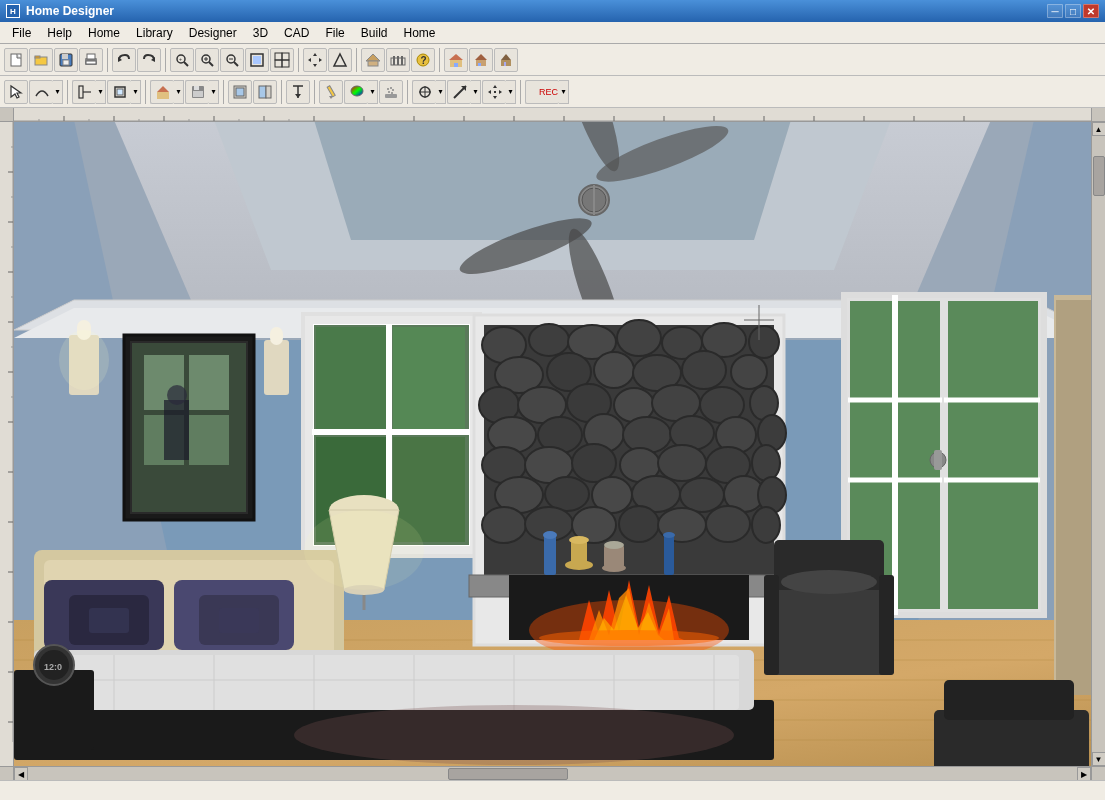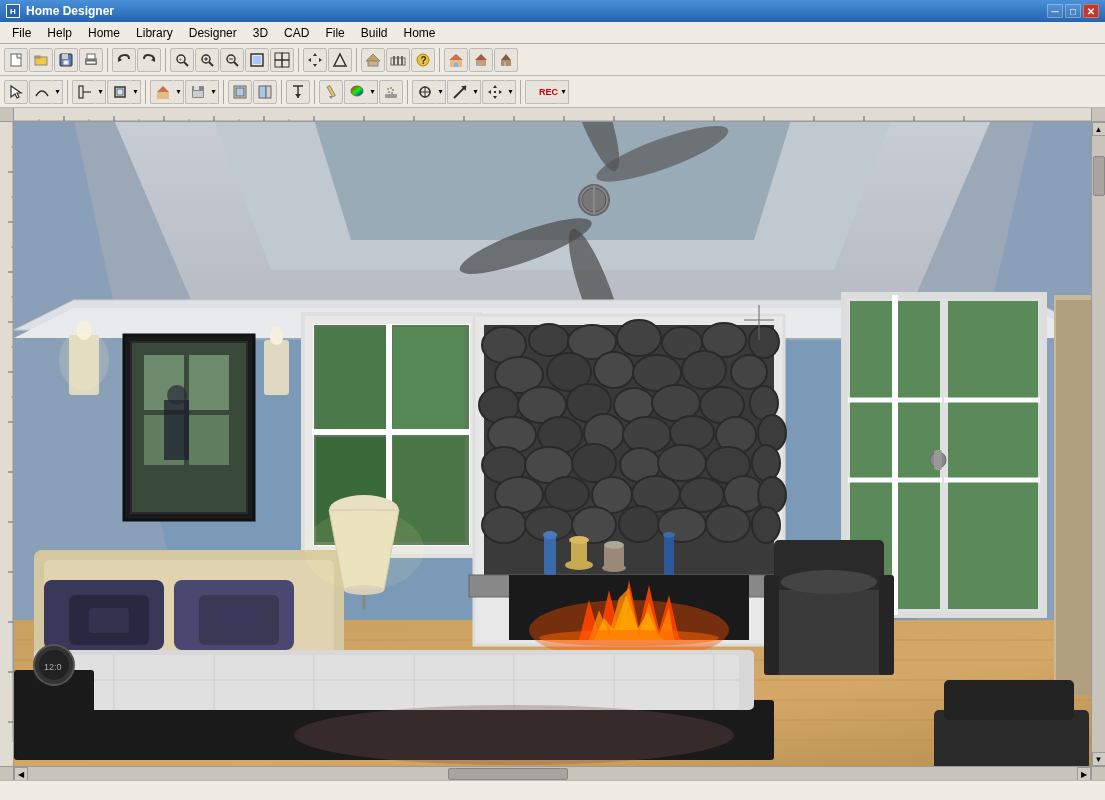--- a/index.html
+++ b/index.html
@@ -471,21 +471,21 @@
           <polygon points="8,15 10,12 6,12" fill="#333"></polygon>
           <polygon points="1,8 4,6 4,10" fill="#333"></polygon>
           <polygon points="15,8 12,6 12,10" fill="#333"></polygon>
           <rect x="7" y="7" width="2" height="2" fill="#333"></rect>
         </svg>
     </div>
     <div class="tb-arrow">▾</div>
   </div>
   <div class="toolbar-sep"></div>
   <div class="tb-dropdown">
-    <div class="tb-btn" style="width:34px;font-size:9px;font-weight:bold;color:#c00;padding-left:12px;">REC</div>
+    <div class="tb-btn" style="width:34px;font-size:9px;font-weight:normal;color:#c00;padding-left:12px;">REC</div>
     <div class="tb-arrow">▾</div>
   </div>
 </div>
 
 <div style="display:flex;flex-direction:column;height:calc(800px - 22px - 22px - 32px - 32px);">
 
   <div style="display:flex;height:14px;background:#e0dcd4;border-bottom:1px solid #999;">
     <div style="width:14px;height:14px;background:#c8c4bc;border-right:1px solid #999;border-bottom:1px solid #999;"></div>
     <div style="flex:1;background:#e0dcd4;overflow:hidden;position:relative;">
       <svg width="100%" height="14">
@@ -541,21 +541,21 @@
           <line x1="8" y1="600" x2="14" y2="600" stroke="#666"></line>
         <line x1="11" y1="25" x2="14" y2="25" stroke="#999"></line>
           <line x1="11" y1="75" x2="14" y2="75" stroke="#999"></line>
         <line x1="11" y1="125" x2="14" y2="125" stroke="#999"></line>
           <line x1="11" y1="175" x2="14" y2="175" stroke="#999"></line>
         <line x1="11" y1="225" x2="14" y2="225" stroke="#999"></line>
           <line x1="11" y1="275" x2="14" y2="275" stroke="#999"></line>
       </svg>
     </div>
 
-    <div class="canvas-area" style="position:relative;">
+    <div class="canvas-area" style="position:relative;font-weight:bold;">
       
       <svg width="100%" height="100%" viewBox="0 0 1077 648" preserveAspectRatio="xMidYMid slice">
 
         <defs>
           <linearGradient id="wallGrad" x1="0" x2="1" y1="0" y2="1">
             <stop offset="0%" stop-color="#8fa8c0"></stop>
             <stop offset="100%" stop-color="#6e8da8"></stop>
           </linearGradient>
           <linearGradient id="ceilGrad" x1="0" x2="0" y1="0" y2="1">
             <stop offset="0%" stop-color="#c8ccd4"></stop>

